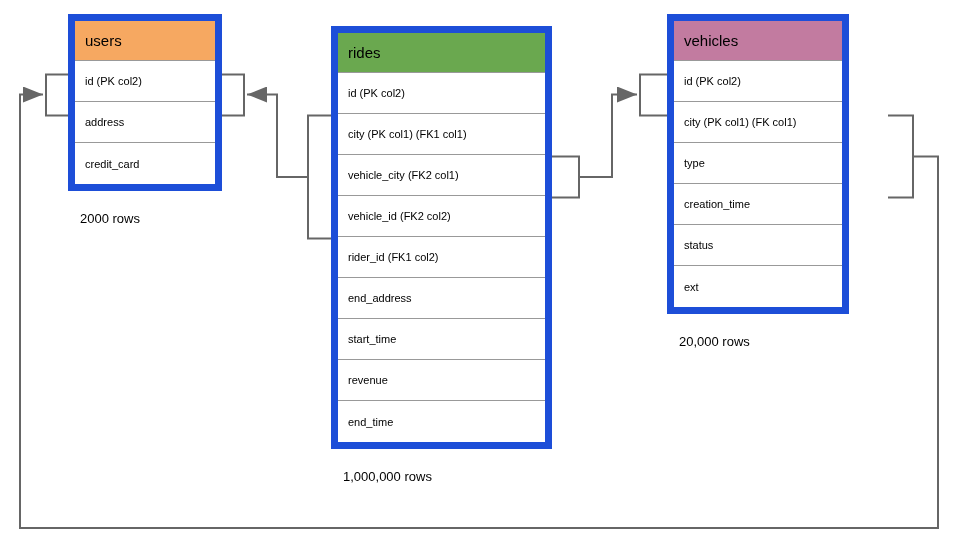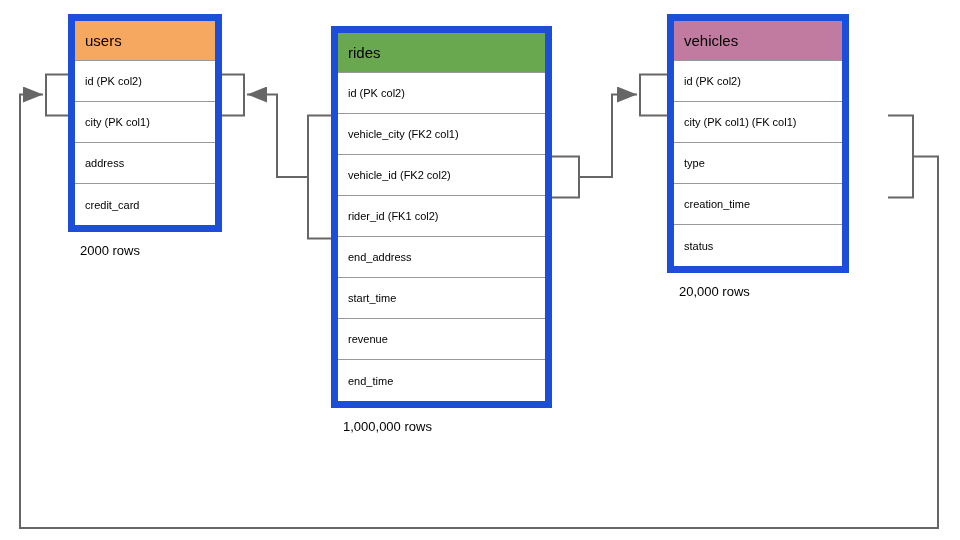--- a/index.html
+++ b/index.html
@@ -14,21 +14,21 @@
   .thead{
     height:40px;display:flex;align-items:center;padding-left:10px;
     border-bottom:1px solid #999999;font-size:15px;box-sizing:border-box;
   }
   .trow{
     height:41px;display:flex;align-items:center;padding-left:10px;
     border-bottom:1px solid #999999;font-size:11px;background:#ffffff;box-sizing:border-box;
     white-space:nowrap;
   }
   .trow:last-of-type{border-bottom:none;}
-  .caption{margin:11px 0 0 12px;font-size:13px;}
+  .caption{margin:20px 0 0 12px;font-size:13px;}
   
   #t-users{left:68px;top:14px;width:154px;}
   #t-rides{left:331px;top:26px;width:221px;}
   #t-vehicles{left:667px;top:14px;width:182px;}
 </style>
 </head>
 <body>
 
 <div class="canvas">
 
@@ -55,47 +55,48 @@
       <polyline points="888,115.5 913,115.5 913,197.5 888,197.5"></polyline>
       <polyline marker-end="url(#arrow)" points="913,156.5 938,156.5 938,528 20,528 20,94.5 43,94.5"></polyline>
       <polyline points="68,74.5 46,74.5 46,115.5 68,115.5"></polyline>
     </g>
   </svg>
 
   <div class="tbl" id="t-users">
     <div class="tbl-box">
       <div class="thead" style="background-color: rgb(246, 168, 97);">users</div>
       <div class="trow">id (PK col2)</div>
-      <div class="trow">city (PK col1)</div>
       <div class="trow">address</div>
       <div class="trow">credit_card</div>
     </div>
     <div class="caption">2000 rows</div>
   </div>
 
   <div class="tbl" id="t-rides">
     <div class="tbl-box">
       <div class="thead" style="background-color: rgb(106, 168, 79);">rides</div>
       <div class="trow">id (PK col2)</div>
+      <div class="trow">city (PK col1) (FK1 col1)</div>
       <div class="trow">vehicle_city (FK2 col1)</div>
       <div class="trow">vehicle_id (FK2 col2)</div>
       <div class="trow">rider_id (FK1 col2)</div>
       <div class="trow">end_address</div>
       <div class="trow">start_time</div>
       <div class="trow">revenue</div>
       <div class="trow">end_time</div>
     </div>
     <div class="caption">1,000,000 rows</div>
   </div>
 
   <div class="tbl" id="t-vehicles">
     <div class="tbl-box">
       <div class="thead" style="background-color: rgb(194, 123, 160);">vehicles</div>
       <div class="trow">id (PK col2)</div>
       <div class="trow">city (PK col1) (FK col1)</div>
       <div class="trow">type</div>
       <div class="trow">creation_time</div>
       <div class="trow">status</div>
+      <div class="trow">ext</div>
     </div>
     <div class="caption">20,000 rows</div>
   </div>
 
 </div>
 
 </body></html>

